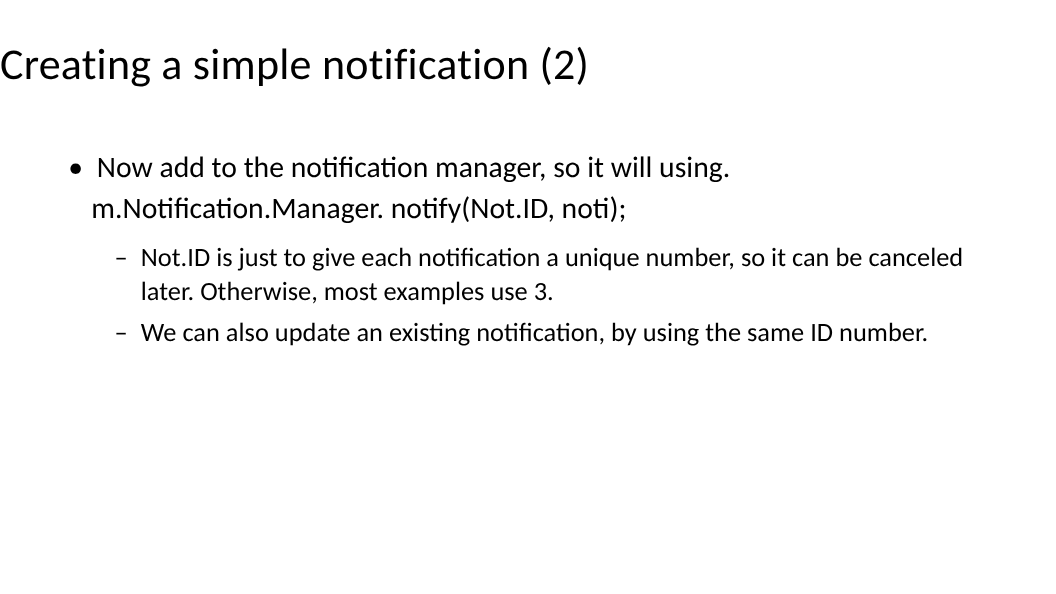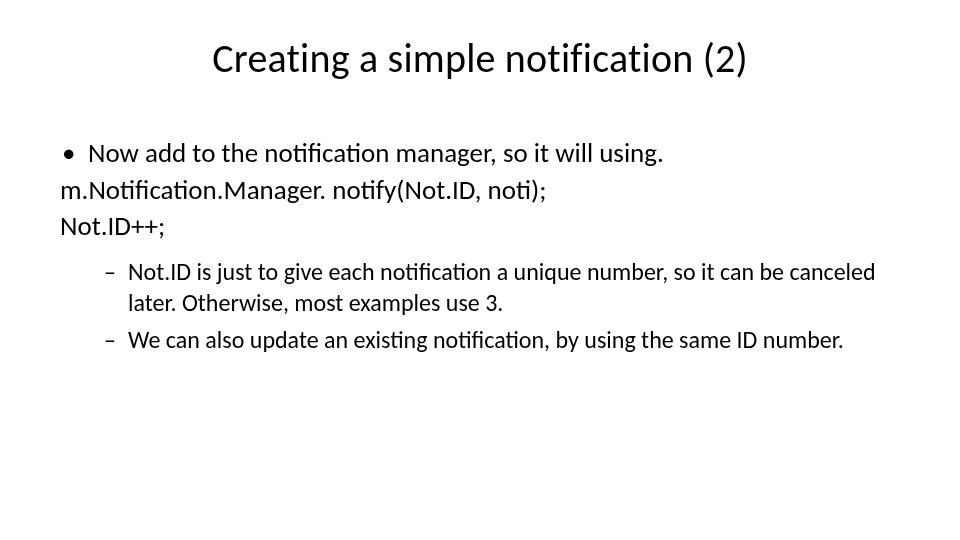--- a/index.html
+++ b/index.html
@@ -16,21 +16,21 @@
     width: 960px;
     height: 540px;
     position: relative;
     box-sizing: border-box;
   }
   .title {
     position: absolute;
     top: 34px;
     left: 0;
     width: 100%;
-    text-align: center;
+    text-align: left;
     font-size: 40px;
     font-weight: 400;
     letter-spacing: 0.2px;
   }
   .body {
     position: absolute;
     top: 136px;
     left: 60px;
     right: 60px;
     font-size: 27px;
@@ -41,20 +41,21 @@
     margin-bottom: 2px;
   }
   .b1 .dot {
     width: 26px;
     flex: 0 0 26px;
     text-align: left;
     padding-left: 2px;
   }
   .line {
     margin-bottom: 2px;
+    margin-left: 23px;
   }
   .sub {
     margin-top: 12px;
     margin-left: 44px;
     font-size: 24px;
     line-height: 1.30;
   }
   .b2 {
     display: flex;
     margin-bottom: 6px;
@@ -72,21 +73,20 @@
   <div class="title">Creating a simple notification (2)</div>
 
   <div class="body">
 
     <div class="b1">
       <div class="dot">•</div>
       <div>Now add to the notification manager, so it will using.</div>
     </div>
 
     <div class="line">m.Notification.Manager. notify(Not.ID, noti);</div>
-    <div class="line">Not.ID++;</div>
 
     <div class="sub">
       <div class="b2">
         <div class="dash">–</div>
         <div>Not.ID is just to give each notification a unique number, so it can be canceled later.  Otherwise, most examples use 3.</div>
       </div>
       <div class="b2">
         <div class="dash">–</div>
         <div>We can also update an existing notification, by using the same ID number.</div>
       </div>

